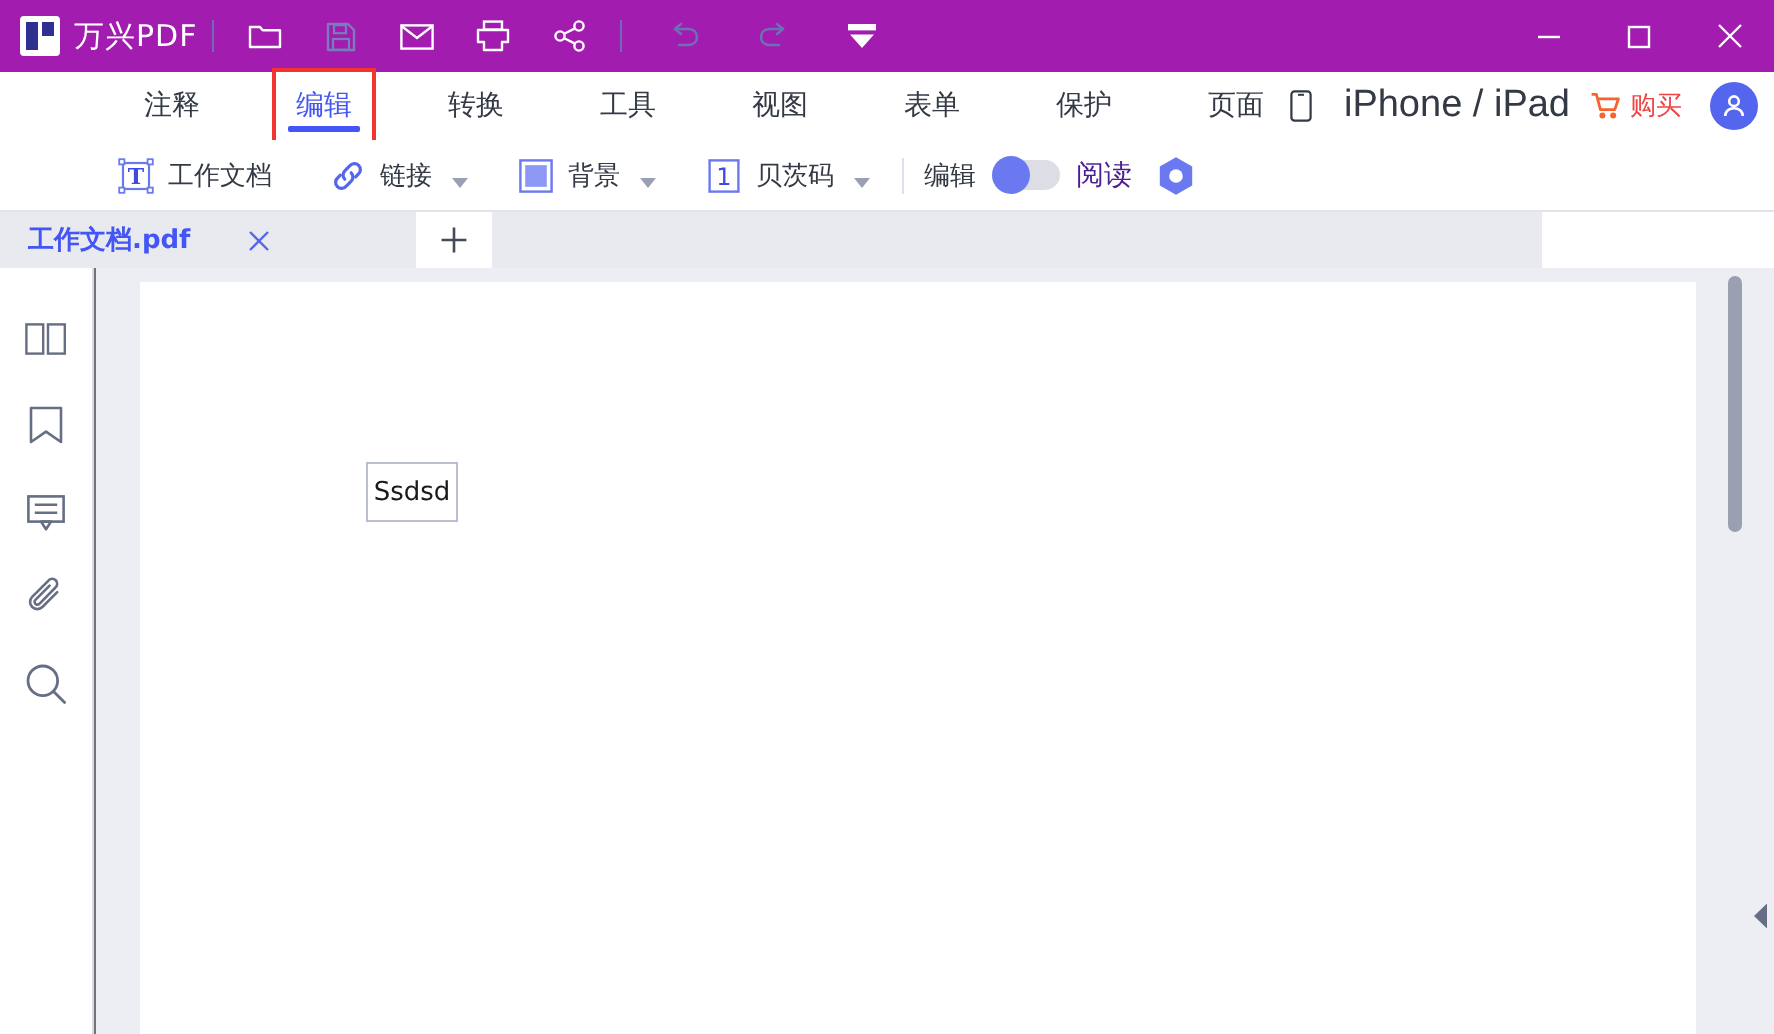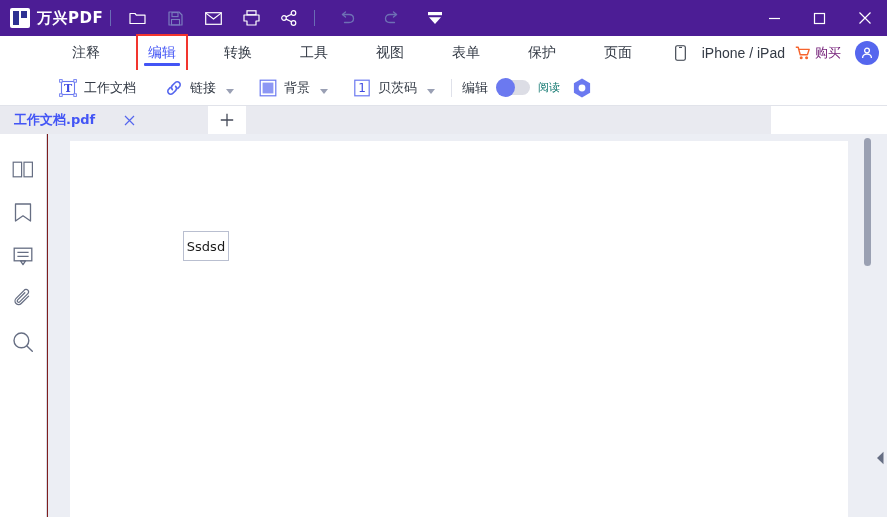--- a/index.html
+++ b/index.html
@@ -7,22 +7,22 @@
     width: 887px; height: 517px;
     overflow: hidden;
     font-family: "Liberation Sans", "DejaVu Sans", sans-serif;
     background: #ffffff;
   }
   #app { position: relative; width: 887px; height: 517px; background:#fff; }
 
   
   .titlebar {
     position: absolute; left:0; top:0; width:887px; height:36px;
-    background:#4c1d95;
-    display:flex; align-items:center;font-weight:bold;
+    background:#a21caf;
+    display:flex; align-items:center;
   }
   .brand { display:flex; align-items:center; gap:7px; padding-left:10px; }
   .brand-mark {
     width:20px; height:20px; background:#ffffff; border-radius:2px;
     position:relative;
   }
   .brand-mark:before {
     content:""; position:absolute; left:3px; top:3px; width:6px; height:14px;
     background:#2e3192;
   }
@@ -69,22 +69,22 @@
     content:""; position:absolute; left:6px; right:6px; bottom:4px;
     height:3px; background:#4355f5; border-radius:1px;
   }
   .menu-item.boxed {
     outline:2px solid #f2352e; outline-offset:0px;
   }
   .menu-right {
     position:absolute; right:8px; top:0; height:34px;
     display:flex; align-items:center; gap:10px;
   }
-  .mobile-link { display:flex; align-items:center; gap:16px; font-size:14px; color:#333a45;justify-content:center; }
-  .buy-link { display:flex; align-items:center; gap:4px; font-size:13px; color:#701a75; }
+  .mobile-link { display:flex; align-items:center; gap:16px; font-size:19px; color:#333a45;justify-content:center; }
+  .buy-link { display:flex; align-items:center; gap:4px; font-size:13px; color:#ef4444; }
   .avatar {
     width:24px; height:24px; border-radius:50%; background:#5566ee;
     display:flex; align-items:center; justify-content:center; margin-left:4px;
   }
 
   
   .toolbar {
     position:absolute; left:0; top:70px; width:887px; height:36px;
     background:#ffffff; border-bottom:1px solid #e1e3ea;
     display:flex; align-items:center; padding-left:52px;
@@ -102,42 +102,42 @@
   .tool-sep { width:1px; height:18px; background:#dfe1ea; margin:0 10px; }
   .toggle-wrap { display:flex; align-items:center; gap:8px; }
   .toggle {
     width:34px; height:15px; border-radius:8px; background:#dcdde5; position:relative;
   }
   .toggle .knob {
     position:absolute; left:0; top:-2px; width:19px; height:19px; border-radius:50%;
     background:#6b79f0;
   }
   .lbl-edit { font-size:13px; color:#333a45; }
-  .lbl-read { font-size:11px; color:#0f766e;font-family:Liberation Serif, serif; }
+  .lbl-read { font-size:14px; color:#4c1d95;font-family:Liberation Serif, serif; }
   .hex-btn { width:24px; height:24px; display:flex; align-items:center; justify-content:center; margin-left:10px; }
 
   
   .tabbar {
     position:absolute; left:0; top:106px; width:771px; height:28px;
     background:#e9eaf0; display:flex; align-items:flex-end;
   }
   .doctab {
     height:28px; background:#e9eaf0; display:flex; align-items:center;
     padding:0 8px 0 14px; gap:26px; min-width:208px;
   }
   .doctab .name { font-size:13px; color:#4355f5; font-weight:bold;
     font-family:"DejaVu Sans","Liberation Sans",sans-serif; }
   .tab-close { width:16px; height:16px; display:flex; align-items:center; justify-content:center; }
   .tab-add {
     width:38px; height:28px; background:#ffffff; display:flex; align-items:center; justify-content:center;
   }
 
   
   .body {
-    position:absolute; left:0; top:134px; width:887px; height:383px; background:#7f1d1d;
+    position:absolute; left:0; top:134px; width:887px; height:383px; background:#737373;
   }
   .leftrail {
     position:absolute; left:0; top:0; width:47px; height:383px;
     background:#ffffff; border-right:1px solid #d8dae3;
     display:flex; flex-direction:column; align-items:center; padding-top:24px; gap:19px;
   }
   .rail-icon { width:24px; height:24px; display:flex; align-items:center; justify-content:center; }
   .rail-expander {
     position:absolute; left:48px; top:209px; width:12px; height:16px;
     display:flex; align-items:center; justify-content:center;

